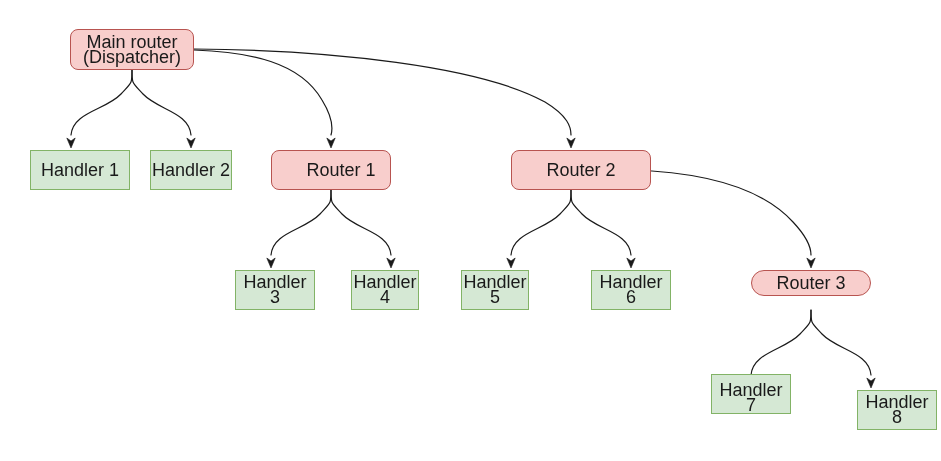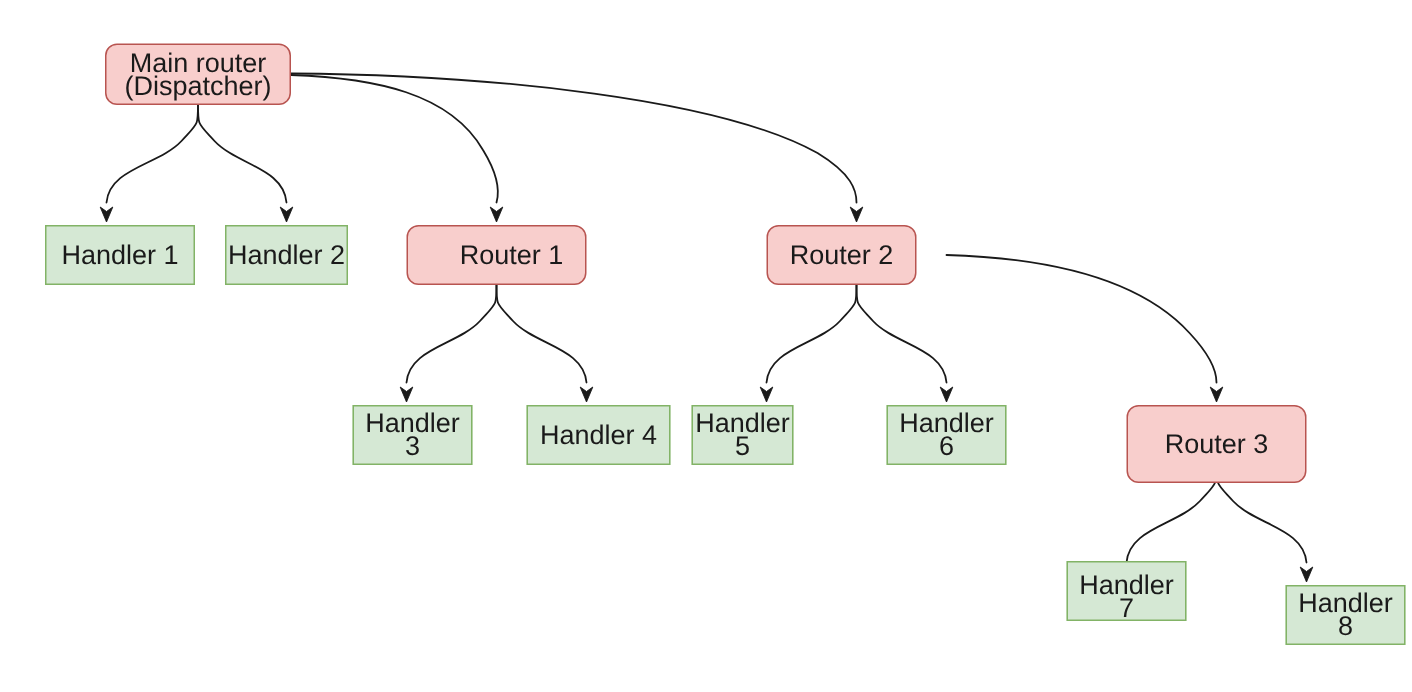--- a/index.html
+++ b/index.html
@@ -110,22 +110,22 @@
         <path class="edge-path" d="M 811 310 C 811 324 811 322 822 334 C 837 350 869 352 871 375" stroke="#1a1a1a"></path>
         <path class="arrow-head" d="M 866.8 378 L 871 388 L 875.2 378 L 871 381 Z" fill="#1a1a1a"></path>
       </g>
     </svg>
   <div id="nodes">
       <div class="node router" style="left: 70px; top: 29px; width: 124px; height: 41px;"><span>Main router
 (Dispatcher)</span></div>
       <div class="node handler" style="left: 30px; top: 150px; width: 100px; height: 40px;"><span>Handler 1</span></div>
       <div class="node handler" style="left: 150px; top: 150px; width: 82px; height: 40px;"><span>Handler 2</span></div>
       <div class="node router" style="left: 271px; top: 150px; width: 120px; height: 40px; padding-left: 20px;"><span>Router 1</span></div>
-      <div class="node router" style="left: 511px; top: 150px; width: 100px; height: 40px;"><span>Router 2</span></div>
+      <div class="node router" style="left: 511px; top: 150px; width: 140px; height: 40px;"><span>Router 2</span></div>
       <div class="node handler" style="left: 235px; top: 270px; width: 80px; height: 40px;"><span>Handler 3</span></div>
-      <div class="node handler" style="left: 351px; top: 270px; width: 96px; height: 40px;"><span>Handler 4</span></div>
+      <div class="node handler" style="left: 351px; top: 270px; width: 68px; height: 40px;"><span>Handler 4</span></div>
       <div class="node handler" style="left: 461px; top: 270px; width: 68px; height: 40px; align-items: center;"><span>Handler 5</span></div>
       <div class="node handler" style="left: 591px; top: 270px; width: 80px; height: 40px;"><span>Handler 6</span></div>
-      <div class="node router" style="left: 751px; top: 270px; width: 120px; height: 52px;"><span>Router 3</span></div>
+      <div class="node router" style="left: 751px; top: 270px; width: 120px; height: 26px; border-radius: 14px;"><span>Router 3</span></div>
       <div class="node handler" style="left: 711px; top: 374px; width: 80px; height: 40px; align-items: flex-end;"><span>Handler 7</span></div>
       <div class="node handler" style="left: 857px; top: 390px; width: 80px; height: 40px;"><span>Handler 8</span></div>
     </div>
 </div>
 
 </body></html>

